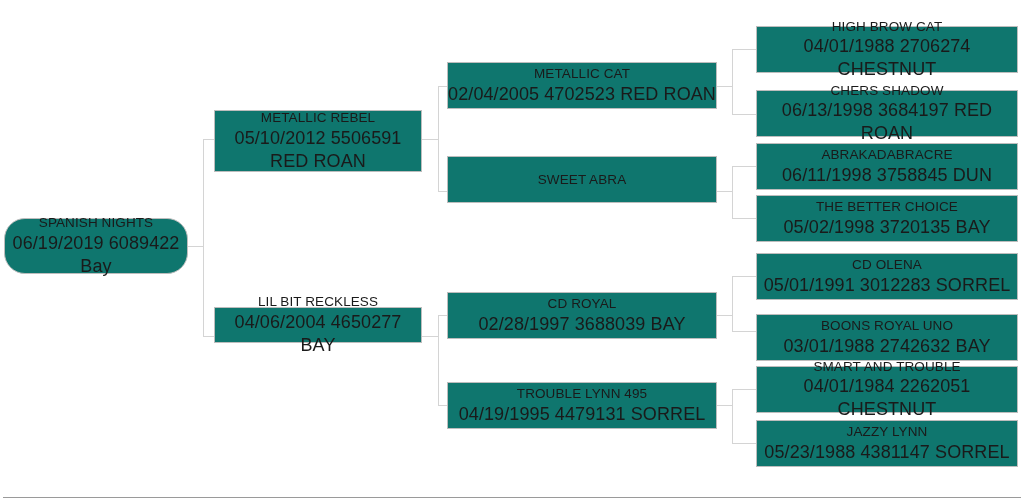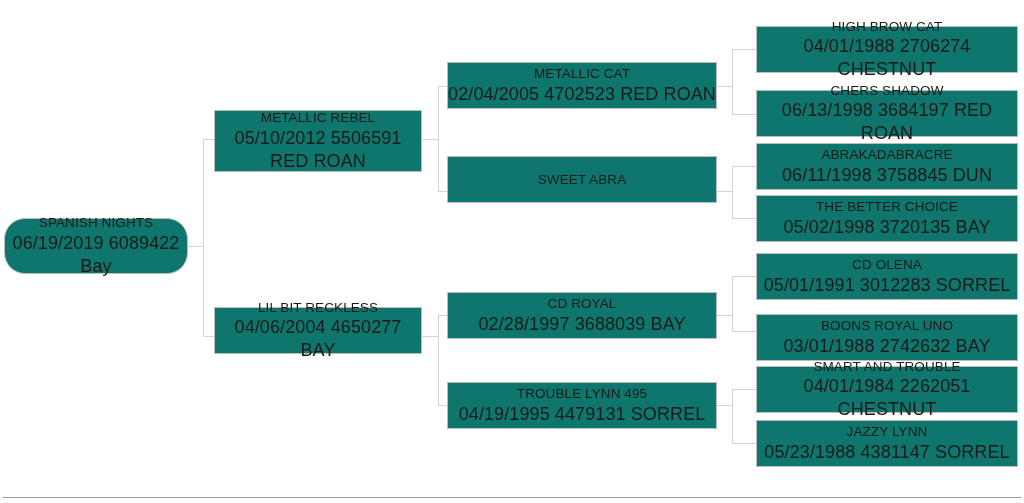--- a/index.html
+++ b/index.html
@@ -106,21 +106,21 @@
   <div class="node" style="left:4px; top:218px; width:184px; height:56px;border-radius:21px;">
     <div class="nm">SPANISH NIGHTS</div>
     <div class="dt">06/19/2019 6089422 Bay</div>
   </div>
 
   <div class="node wrap" style="left:214px; top:110px; width:208px; height:62px;">
     <div class="nm">METALLIC REBEL</div>
     <div class="dt">05/10/2012 5506591 RED ROAN</div>
   </div>
 
-  <div class="node" style="left:214px; top:307px; width:208px; height:47px;">
+  <div class="node" style="left:214px; top:307px; width:208px; height:36px;">
     <div class="nm">LIL BIT RECKLESS</div>
     <div class="dt">04/06/2004 4650277 BAY</div>
   </div>
 
   <div class="node" style="left:447px; top:62px; width:270px; height:47px;">
     <div class="nm">METALLIC CAT</div>
     <div class="dt">02/04/2005 4702523 RED ROAN</div>
   </div>
 
   <div class="node" style="left:447px; top:156px; width:270px; height:47px;">

